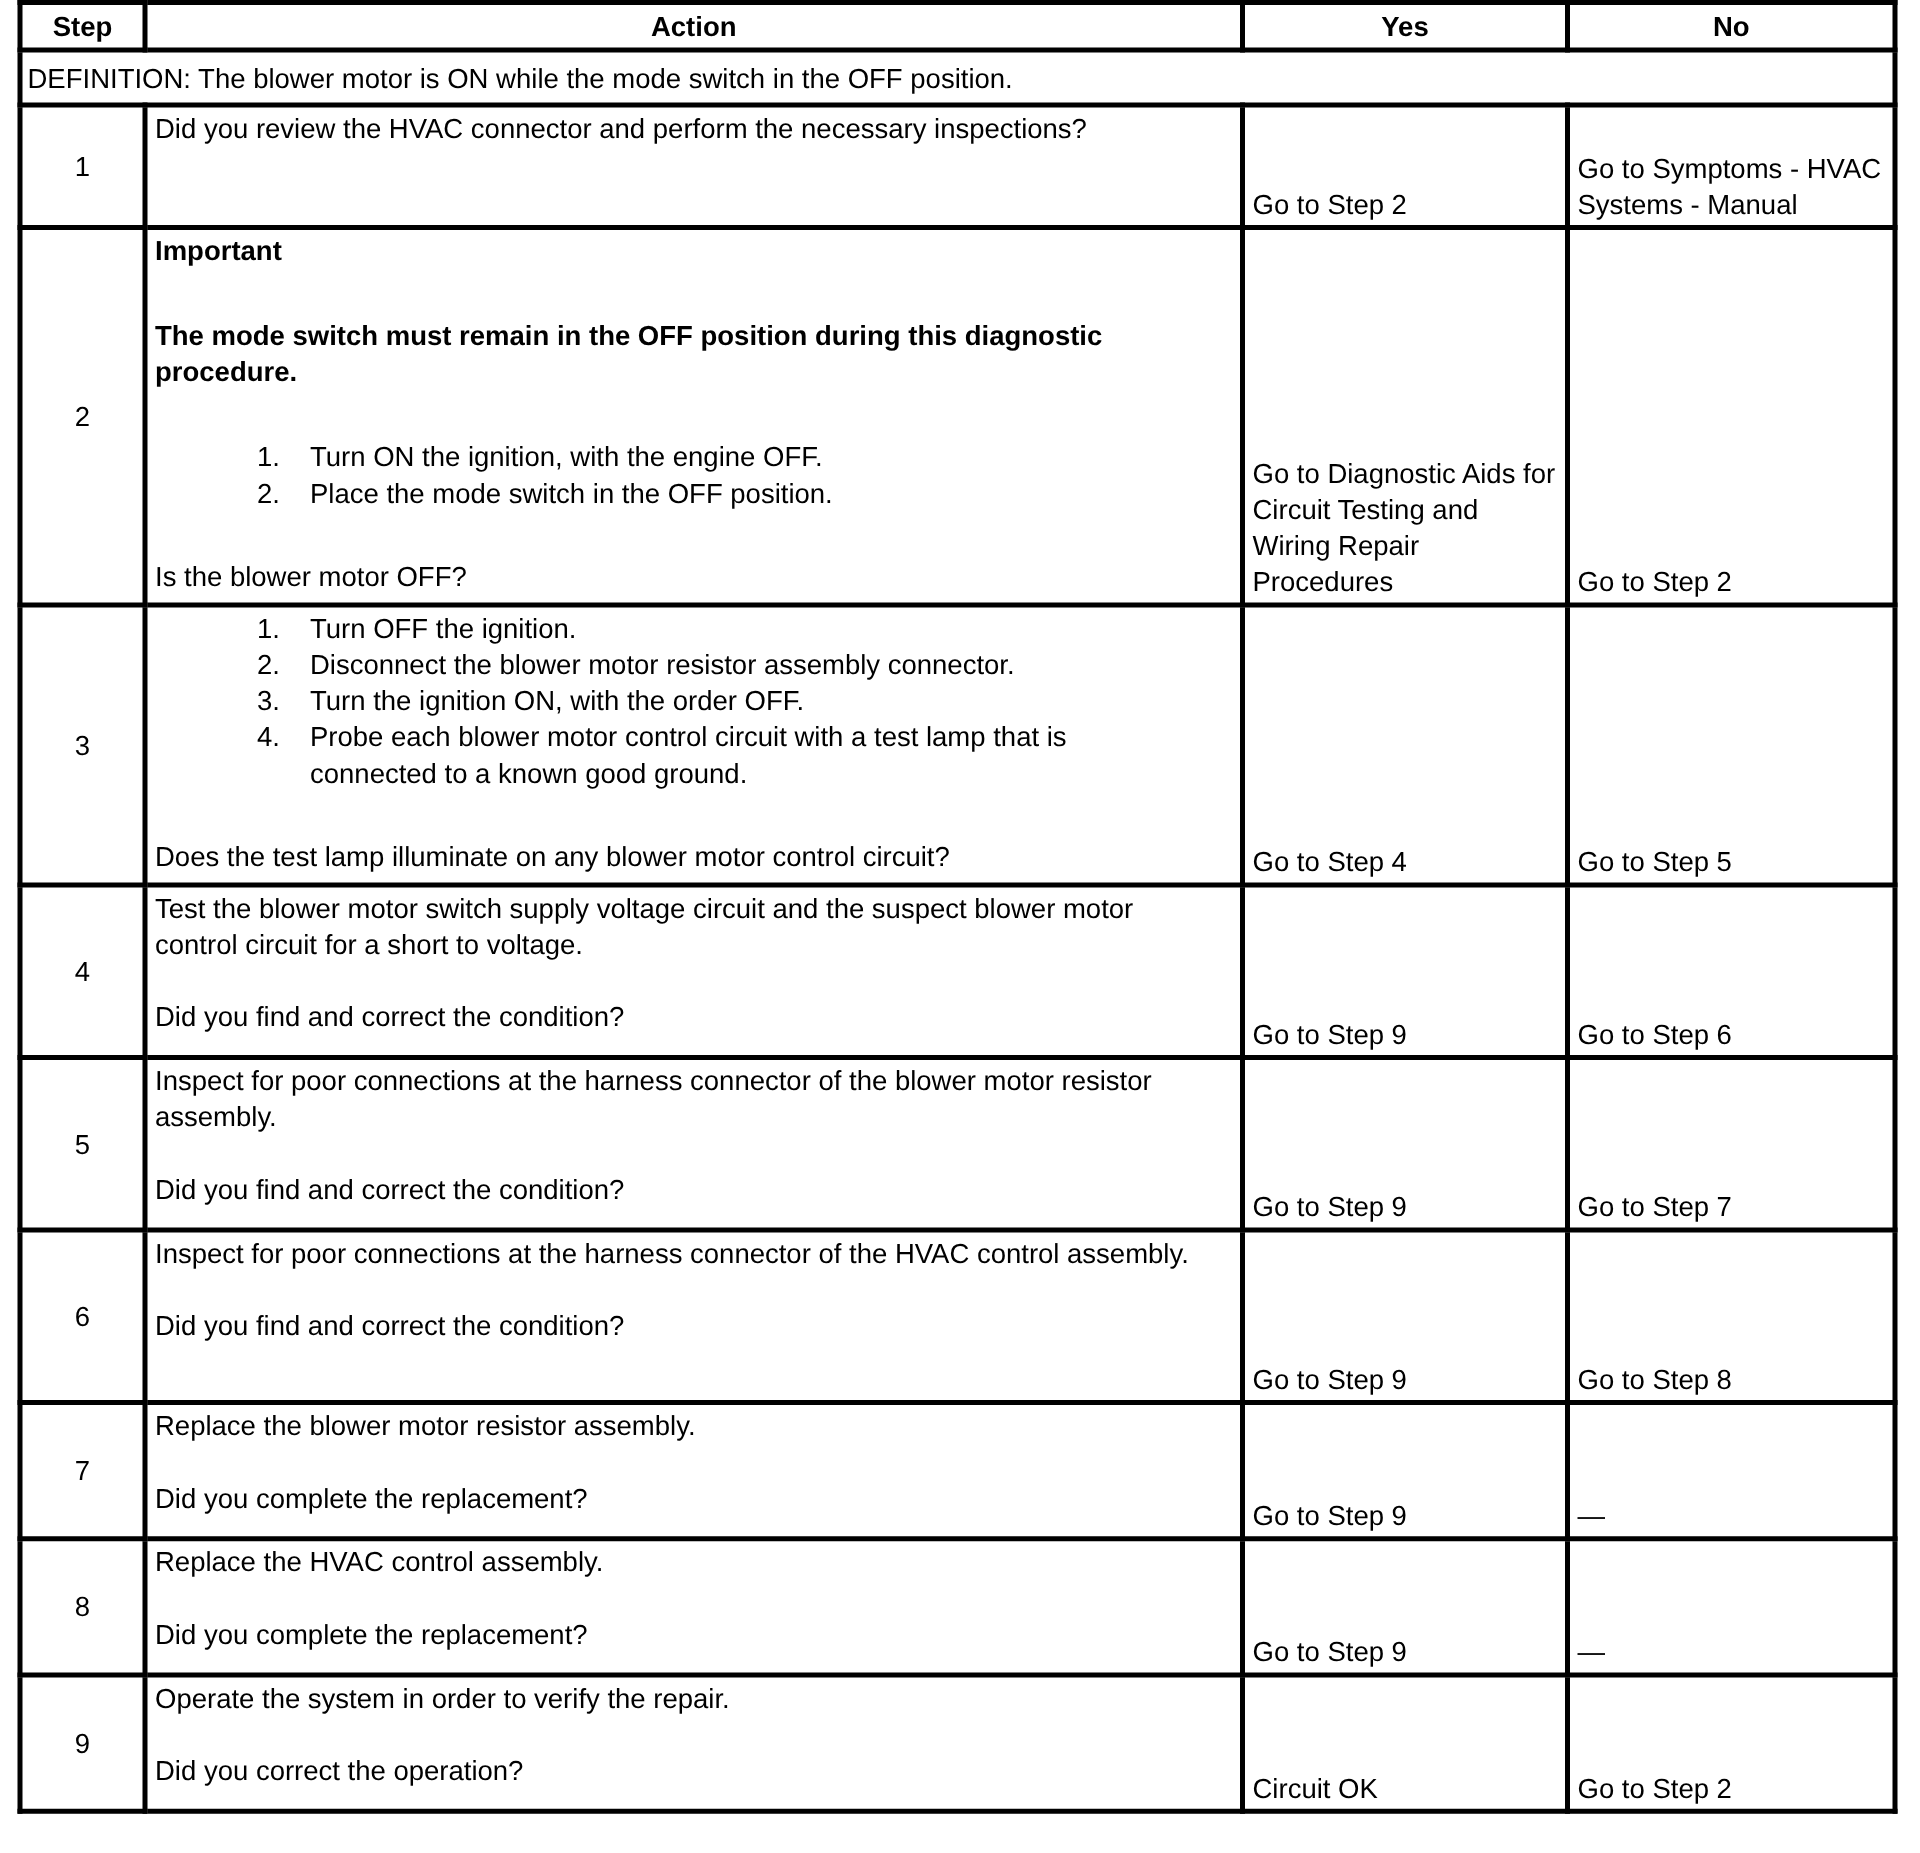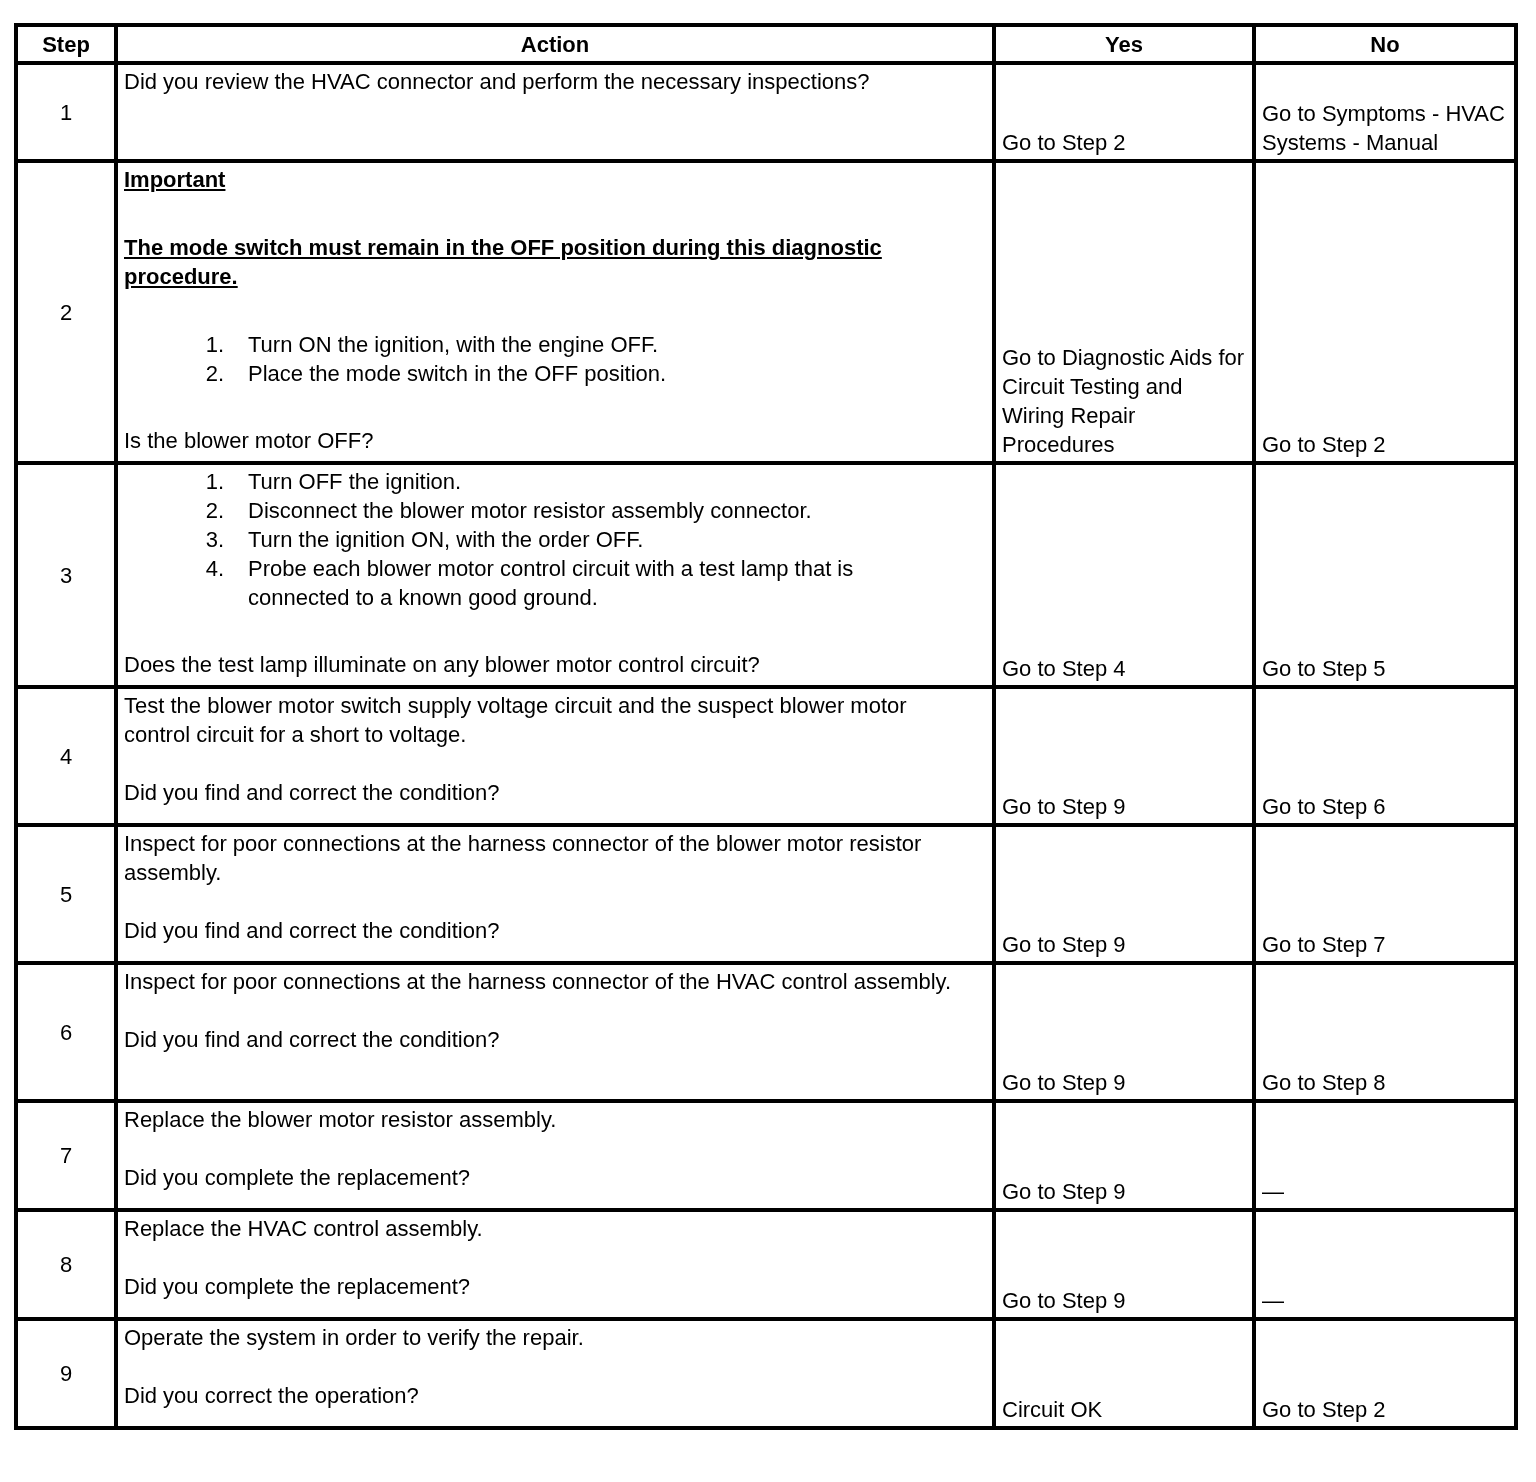--- a/index.html
+++ b/index.html
@@ -1,45 +1,48 @@
 <!DOCTYPE html>
 <html><head>
 <meta charset="utf-8">
 <style>
   html,body{margin:0;padding:0;background:#fff;}
   body{width:1536px;height:1482px;position:relative;font-family:"Liberation Sans",sans-serif;color:#000;}
-  table{position:absolute;left:14px;top:23px;border-collapse:collapse;width:1500px;table-layout:fixed;}
+  table{position:absolute;left:14px;top:0;border-collapse:collapse;width:1500px;table-layout:fixed;}
   td,th{border:4px solid #000;font-size:22px;line-height:29px;vertical-align:top;padding:2px 6px;}
   th{font-weight:bold;text-align:center;height:34px;vertical-align:middle;padding:0;}
   col.c1{width:100px;} col.c2{width:878px;} col.c3{width:260px;} col.c4{width:262px;}
   td.step{text-align:center;vertical-align:middle;}
   td.yn{vertical-align:bottom;padding-bottom:2px;}
   td.def{padding:4px 4px;vertical-align:middle;height:32px;}
   .list{margin:0;padding:0;list-style:none;}
   .list li{display:flex;}
   .list .n{width:100px;text-align:right;padding-right:24px;flex:none;}
-  .b{font-weight:bold;text-decoration:underline;}
+  .b{font-weight:bold;}
   .gap{height:29px;}
 </style>
 </head>
 <body>
 
 <table>
   <colgroup>
       <col class="c1">
       <col class="c2">
       <col class="c3">
       <col class="c4">
     </colgroup>
   <tbody>
       <tr>
     <th>Step</th>
     <th>Action</th>
     <th>Yes</th>
     <th>No</th>
+  </tr>
+  <tr>
+    <td colspan="4" class="def">DEFINITION: The blower motor is ON while the mode switch in the OFF position.</td>
   </tr>
 
   <tr style="height:98px">
     <td class="step">1</td>
     <td>Did you review the HVAC connector and perform the necessary inspections?</td>
     <td class="yn">Go to Step 2</td>
     <td class="yn">Go to Symptoms - HVAC Systems - Manual</td>
   </tr>
 
   <tr style="height:302px">

